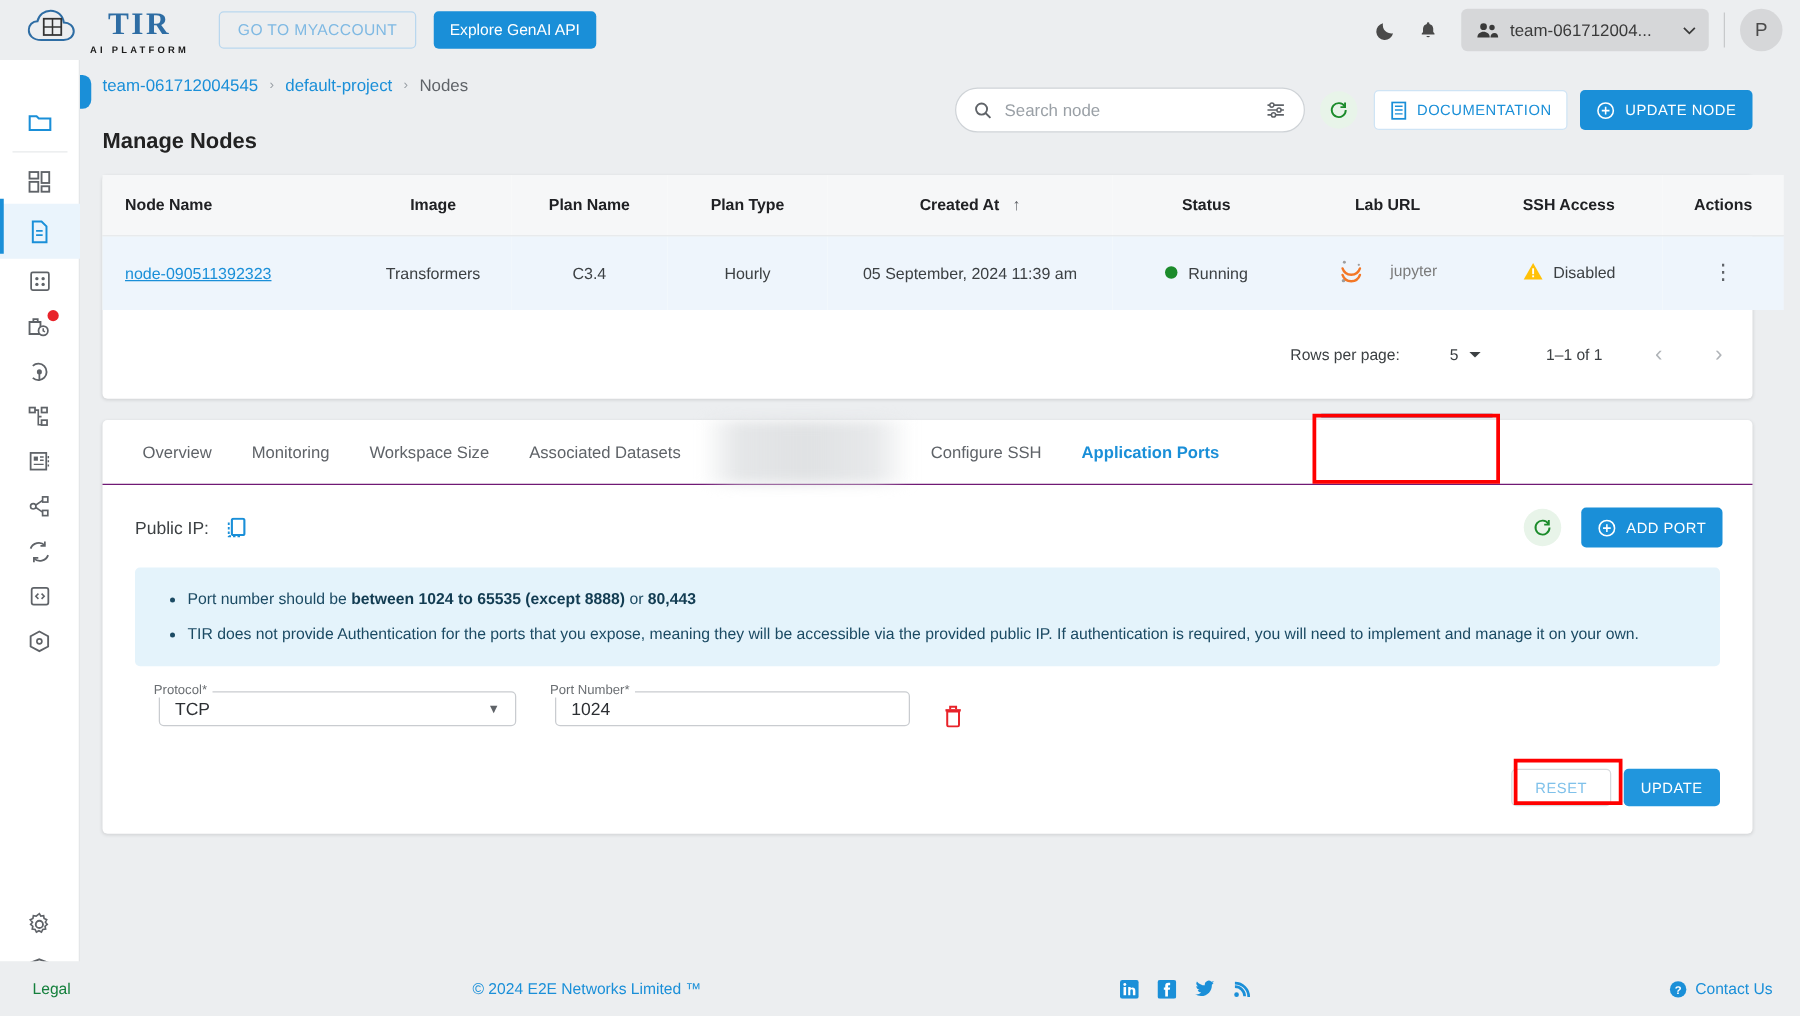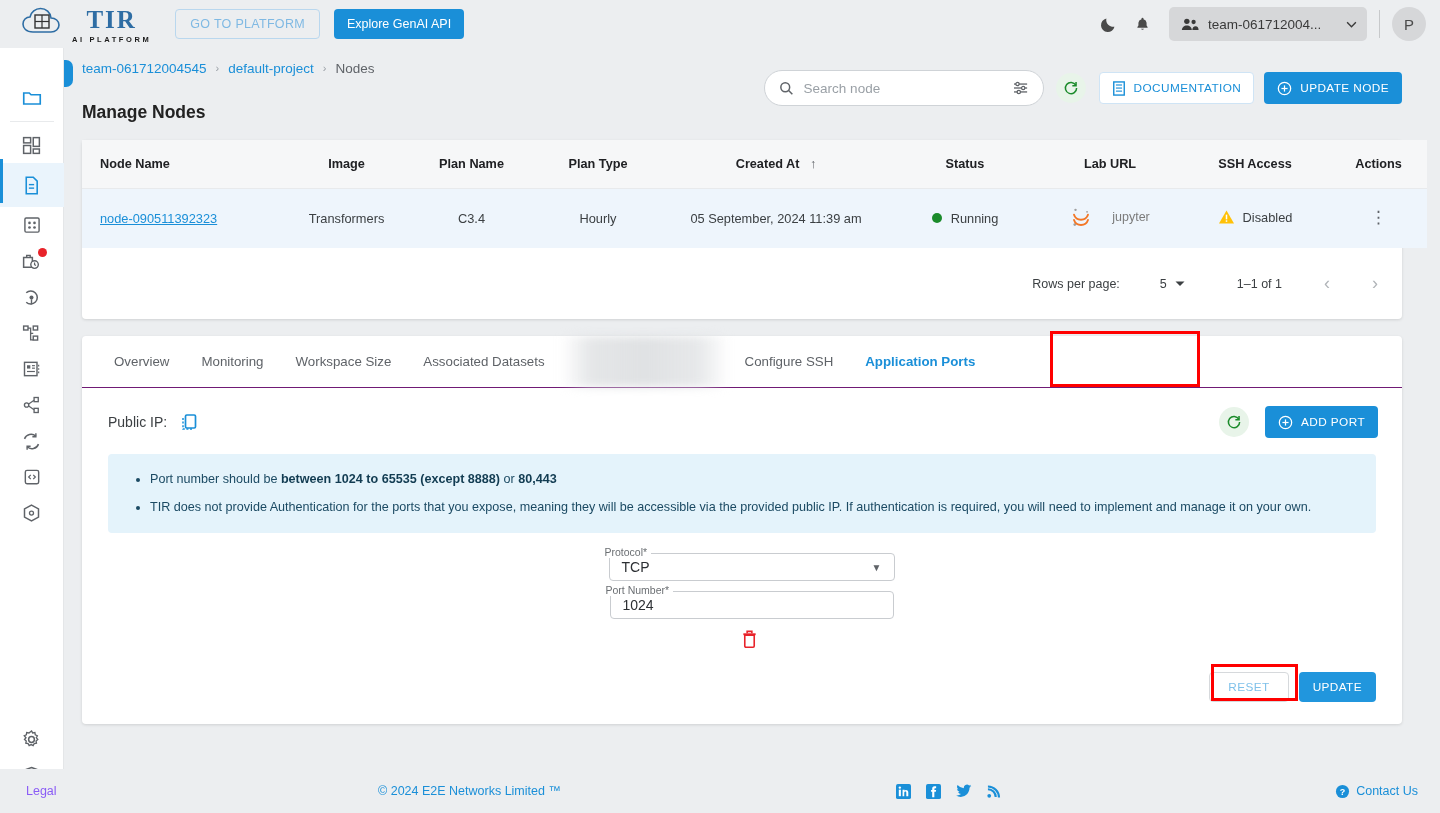--- a/index.html
+++ b/index.html
@@ -215,21 +215,21 @@
   .notice {
     margin: 16px 26px 0 26px;
     background: #e4f3fb; border-radius: 4px;
     padding: 16px 20px 16px 10px;
   }
   .notice ul { margin-left: 32px; }
   .notice li { font-size: 12.6px; color: #1b4a63; line-height: 1.55; margin-bottom: 8px; }
   .notice li:last-child { margin-bottom: 0; }
   .notice b { font-weight: bold; color: #123c52; }
 
-  .form-row { display: flex; align-items: center; padding: 20px 26px 0 26px; gap: 0; flex-direction: column; }
+  .form-row { display: flex; align-items: center; padding: 20px 26px 0 26px; gap: 12px; }
   .mfield { position: relative; height: 38px; }
   .mfield .mlabel {
     position: absolute; top: -7px; left: 11px; background: #fff;
     padding: 0 4px; font-size: 10.5px; color: #6b6f73; z-index: 2;
   }
   .mfield .mbox {
     height: 28px; border: 1px solid #c9ccd0; border-radius: 4px;
     display: flex; align-items: center; padding: 0 12px;
     font-size: 14px; color: #2c2f33; background: #fff; margin-left: 19px;
   }
@@ -249,21 +249,21 @@
     margin-left: 10px; height: 30px; padding: 0 14px; border: none; border-radius: 4px;
     background: #2196dd; color: #fff; font-size: 11.8px; letter-spacing: .4px; cursor: pointer;
     font-family: "Liberation Sans", sans-serif;
   }
 
   
   .footer {
     position: absolute; bottom: 0; left: 0; width: 1440px; height: 44px;
     background: #eceef0; display: flex; align-items: center; padding: 0 24px;
   }
-  .f-legal { color: #8b5cf6; font-size: 12.5px; cursor: pointer; margin-left: 2px; }
+  .f-legal { color: #15803d; font-size: 12.5px; cursor: pointer; margin-left: 2px; }
   .f-copy { color: #1a8fd8; font-size: 12.5px; position: absolute; left: 378px; }
   .f-social { position: absolute; left: 896px; display: flex; gap: 15px; align-items: center; }
   .f-contact { position: absolute; right: 22px; display: flex; align-items: center; gap: 6px; color: #1a8fd8; font-size: 12.5px; cursor: pointer; }
 </style>
 </head>
 <body>
 
 <div class="topbar">
   <div class="logo-wrap">
     <div class="logo-cloud">
@@ -273,21 +273,21 @@
         <line x1="20" y1="8" x2="20" y2="21" stroke="#333" stroke-width="1.2"></line>
         <line x1="13" y1="14.5" x2="27" y2="14.5" stroke="#333" stroke-width="1.2"></line>
       </svg>
     </div>
     <div class="logo-txt">
       <span class="logo-tir">TIR</span>
       <span class="logo-sub">AI PLATFORM</span>
     </div>
   </div>
 
-  <button class="btn-outline-myacct">GO TO PLATFORM</button>
+  <button class="btn-outline-myacct">GO TO MYACCOUNT</button>
   <button class="btn-genai">Explore GenAI API</button>
 
   <div class="top-right">
     <div class="icon-btn">
       <svg width="17" height="17" viewBox="0 0 20 20">
           <path d="M17 12.5A8 8 0 0 1 7.5 3a8 8 0 1 0 9.5 9.5z" fill="#4a4a4a"></path>
         </svg>
     </div>
     <div class="icon-btn">
       <svg width="17" height="17" viewBox="0 0 20 20">

